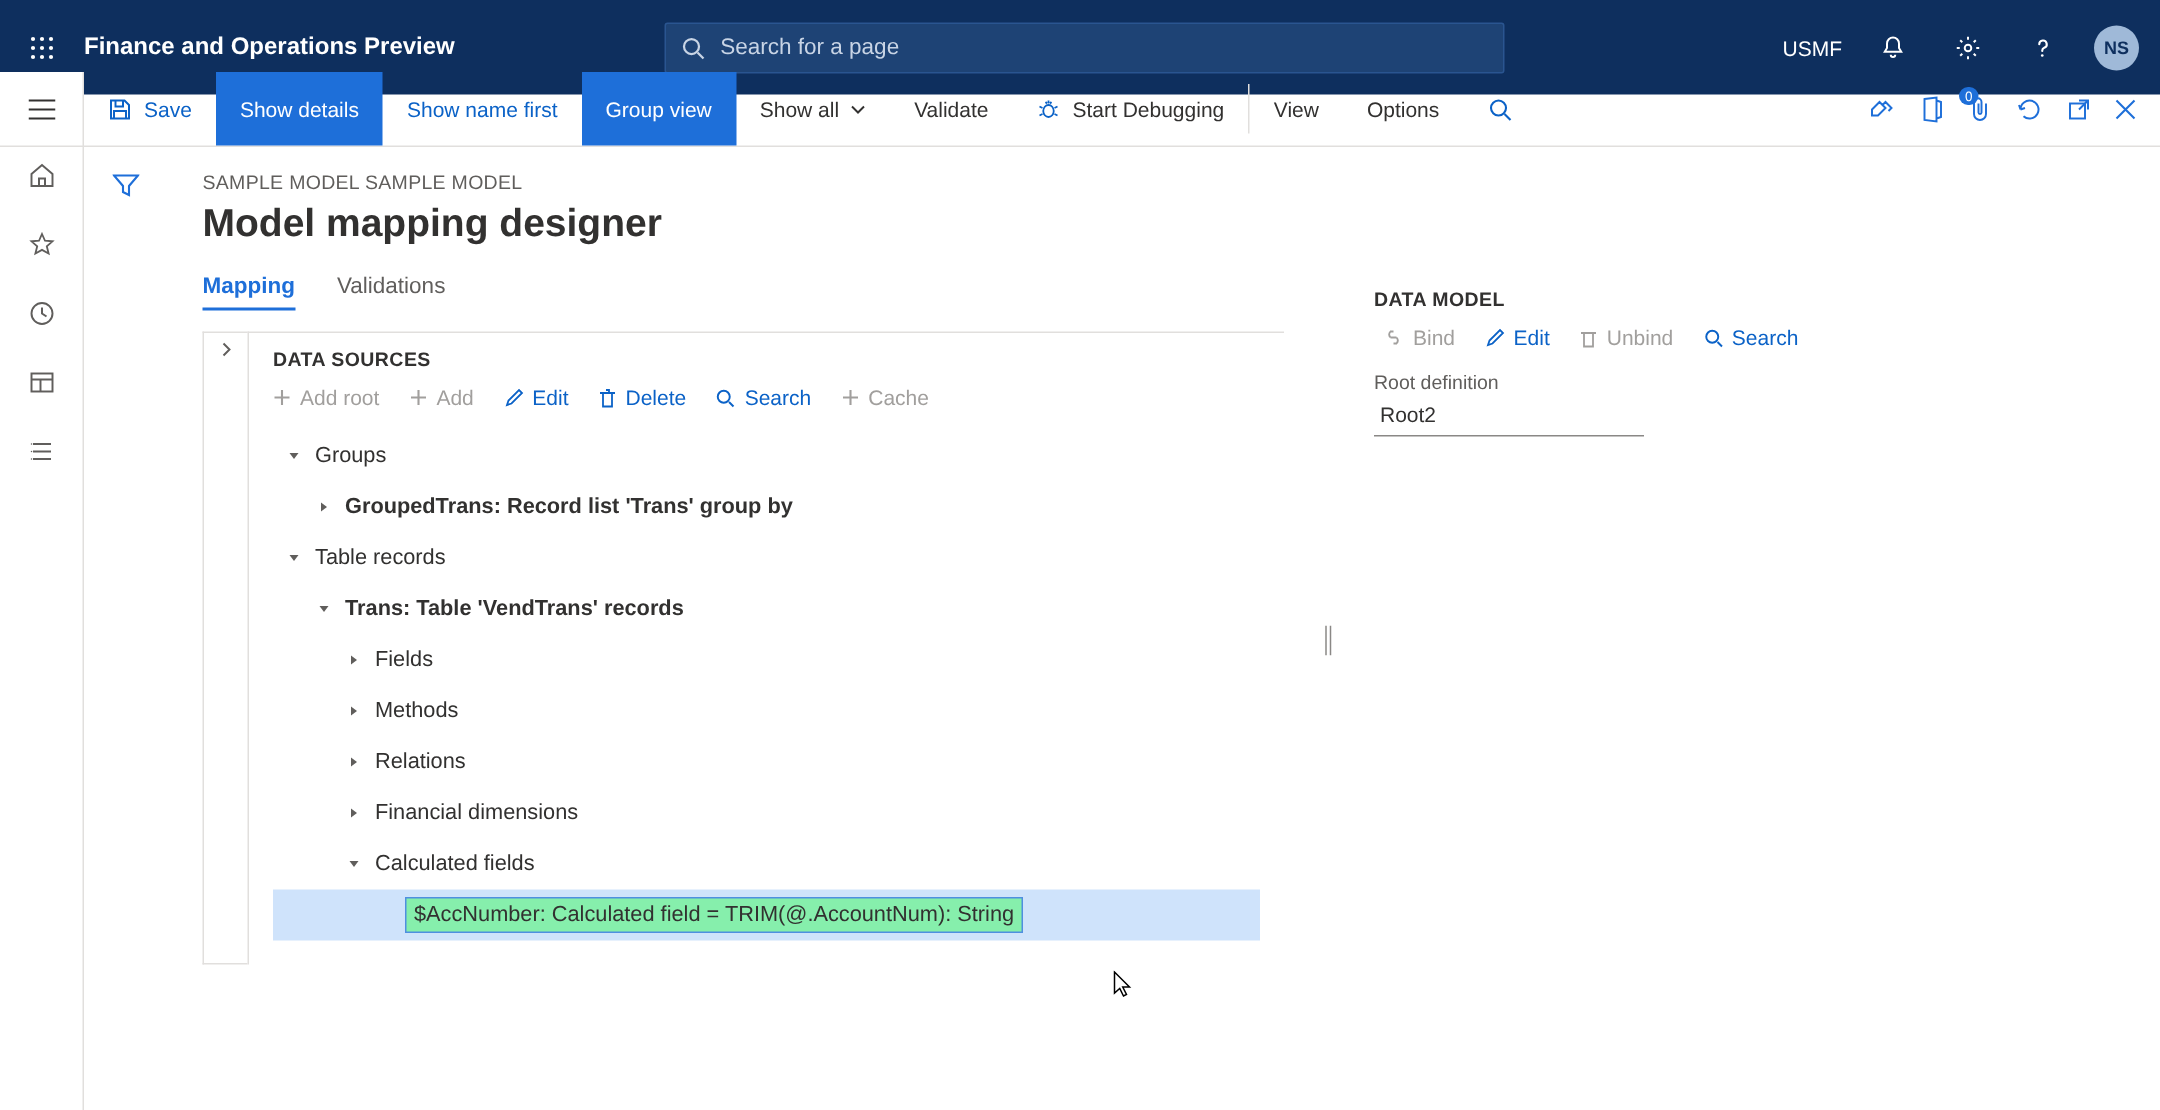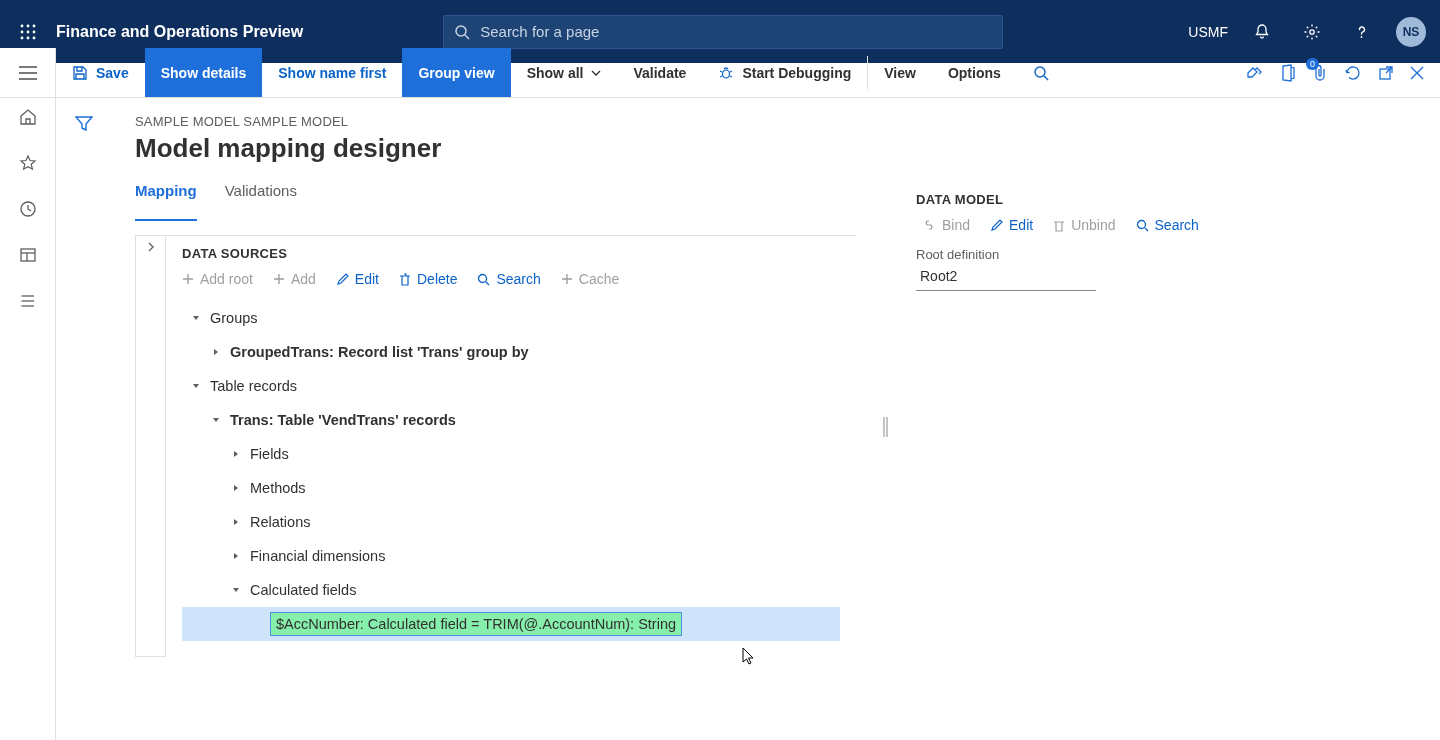--- a/index.html
+++ b/index.html
@@ -12,21 +12,21 @@
   .topbar .search-wrap { flex: 0 0 560px; margin-left: 140px; }
   .topbar .searchbox { display: flex; align-items: center; background: #1e4375; height: 34px; border-radius: 2px; padding: 0 10px; color: #c8d4e5; gap: 10px; border: 1px solid #2a5590;}
   .topbar .right { margin-left: auto; display: flex; align-items: center; gap: 18px; padding-right: 6px; }
   .topbar .right .lbl { font-size: 14px; }
   .topbar .iconbtn { width: 32px; height: 48px; display: flex; align-items: center; justify-content: center; }
   .avatar { width: 30px; height: 30px; border-radius: 50%; background: #9fb9d8; color: #0e2f5e; display: flex; align-items: center; justify-content: center; font-weight: 600; font-size: 12px; }
 
   
   .toolbar { height: 50px; border-bottom: 1px solid #e1dfdd; display: flex; align-items: stretch; }
   .toolbar .menu-toggle { width: 56px; display:flex; align-items:center; justify-content:center; }
-  .tool-btn { display:flex; align-items:center; gap:8px; padding: 0 16px; cursor:pointer;font-weight:bold; }
+  .tool-btn { display:flex; align-items:center; gap:8px; padding: 0 16px; cursor:pointer; }
   .tool-btn.primary { background: #1e6fd9; color:#fff; }
   .tool-btn.link { color:#0b62c7; }
   .tool-divider { width:1px; background:#e1dfdd; margin: 8px 0; }
   .toolbar .spacer { flex:1; }
   .toolbar .right-icons { display:flex; align-items:center; gap:16px; padding: 0 16px; }
   .badge-0 { position: relative; }
   .badge-0 .bubble { position:absolute; top:-6px; left:-6px; background:#1e6fd9; color:#fff; font-size:9px; border-radius:8px; padding:1px 4px; }
 
   
   .left-rail { position: absolute; left:0; top:48px; bottom:0; width:56px; background:#fff; border-right:1px solid #e1dfdd; display:flex; flex-direction:column; align-items:center; padding-top:60px; gap:28px; }
@@ -34,21 +34,21 @@
 
   .filter-col { width:55px; display:flex; justify-content:center; padding-top:18px; }
 
   .main { flex:1; padding: 16px 24px 0 24px; display:flex; gap:24px; }
   .leftpane { flex:1; min-width:0; }
   .rightpane { width: 500px; }
 
   .crumb { color:#605e5c; font-size:13px; letter-spacing:0.2px; margin-bottom:4px; }
   .page-title { font-size:26px; font-weight:600; margin-bottom:18px; }
   .tabs { display:flex; gap:28px; border-bottom:0; margin-bottom:14px; }
-  .tab { font-size:15px; color:#605e5c; padding-bottom:20px; cursor:pointer; }
+  .tab { font-size:15px; color:#605e5c; padding-bottom:6px; cursor:pointer; }
   .tab.active { color:#1e6fd9; border-bottom:2px solid #1e6fd9; font-weight:600; }
 
   .ds-panel { border-left: 0; display:flex; }
   .expand-handle { width:30px; border:1px solid #e1dfdd; border-right:none; padding-top:6px; display:flex; justify-content:center; }
   .ds-body { border:1px solid #e1dfdd; border-left:1px solid #e1dfdd; flex:1; padding:10px 16px 16px 16px; border-right:none; border-bottom:none;}
   .section-h { font-weight:700; font-size:13px; letter-spacing:0.3px; margin-bottom:10px; }
   .btnrow { display:flex; gap:20px; margin-bottom:14px; align-items:center; }
   .lbtn { display:flex; align-items:center; gap:6px; color:#a19f9d; font-size:14px; }
   .lbtn.enabled { color:#0b62c7; }
 

